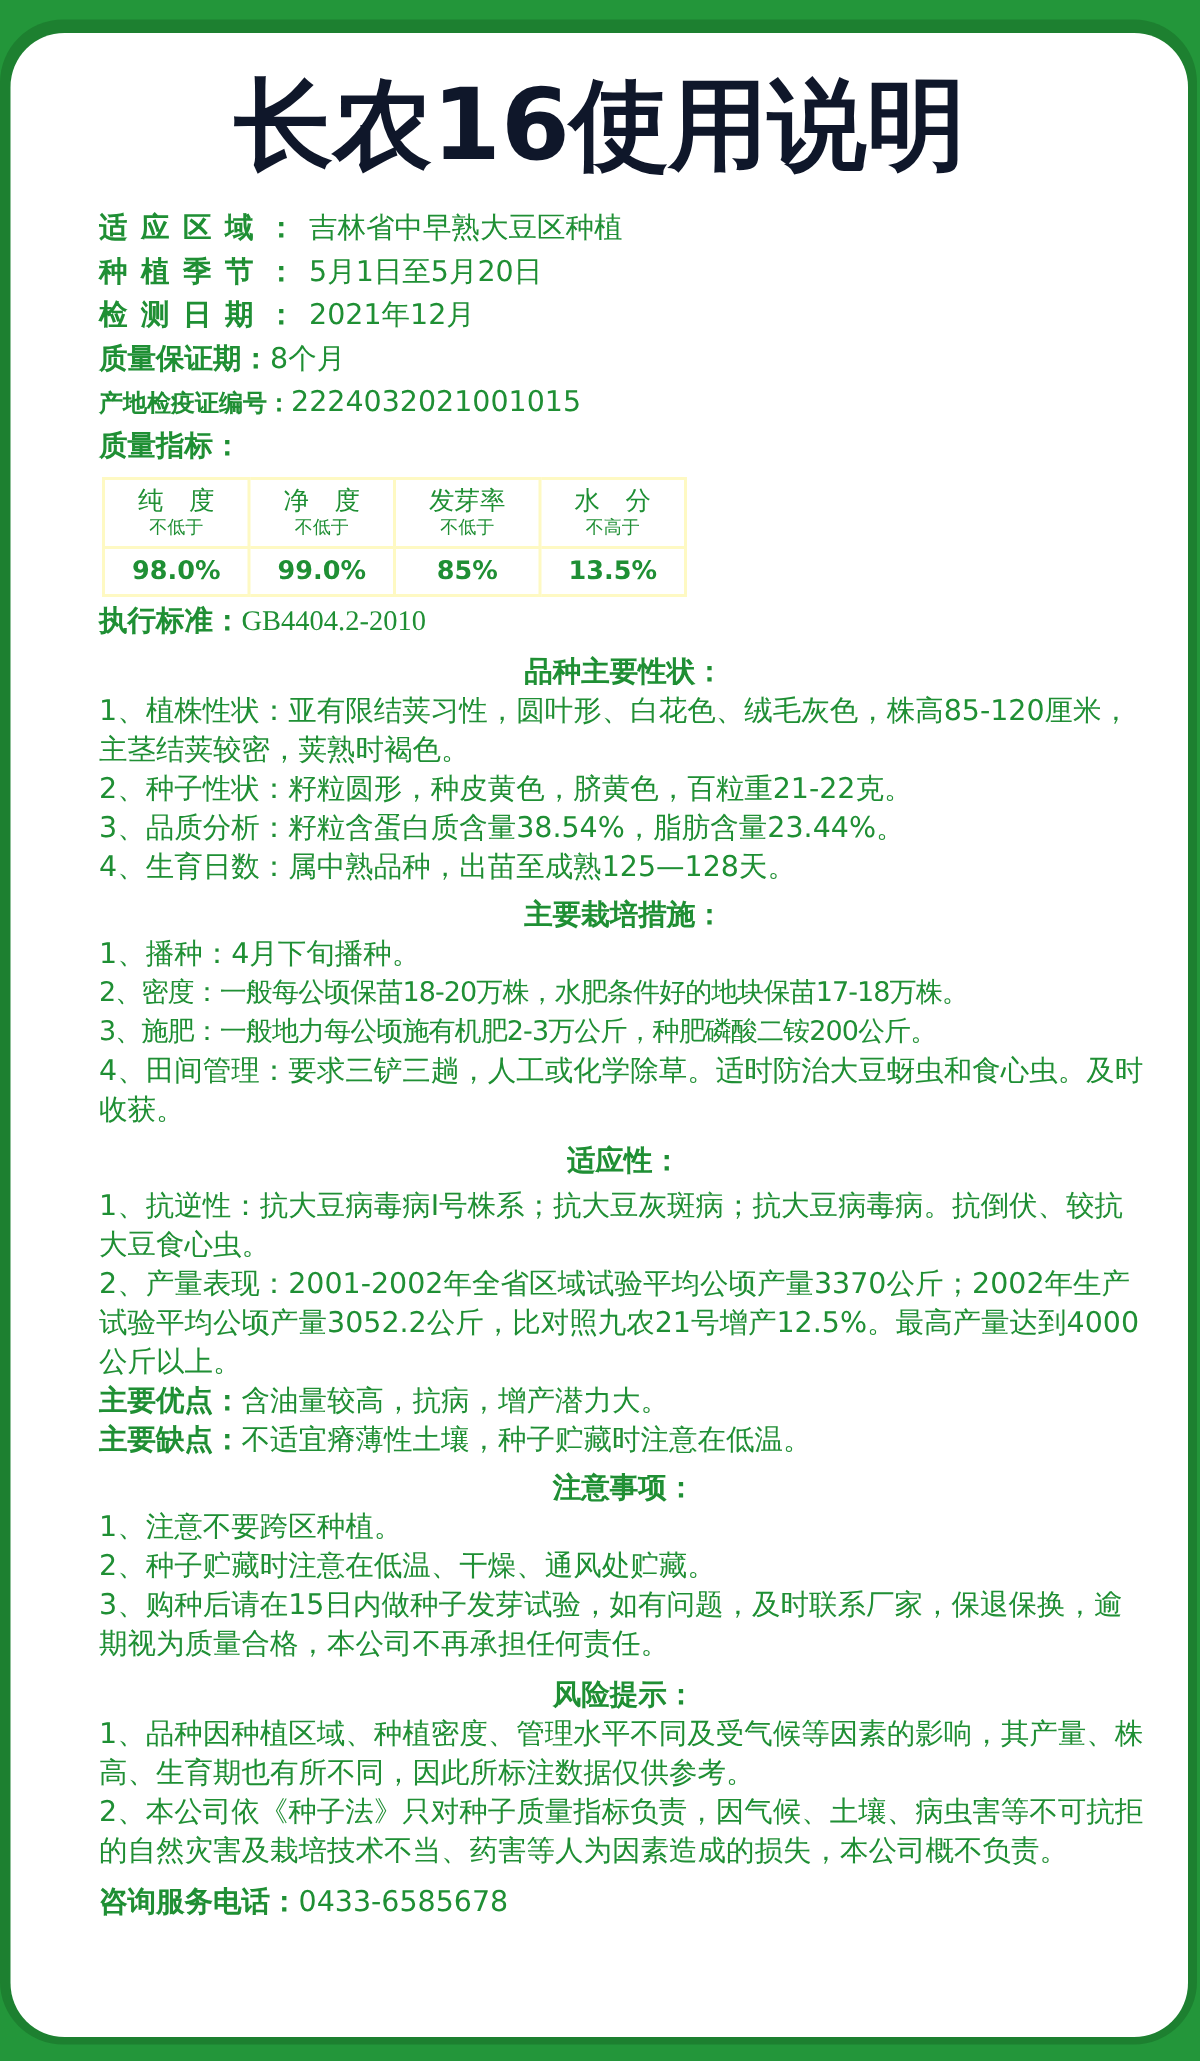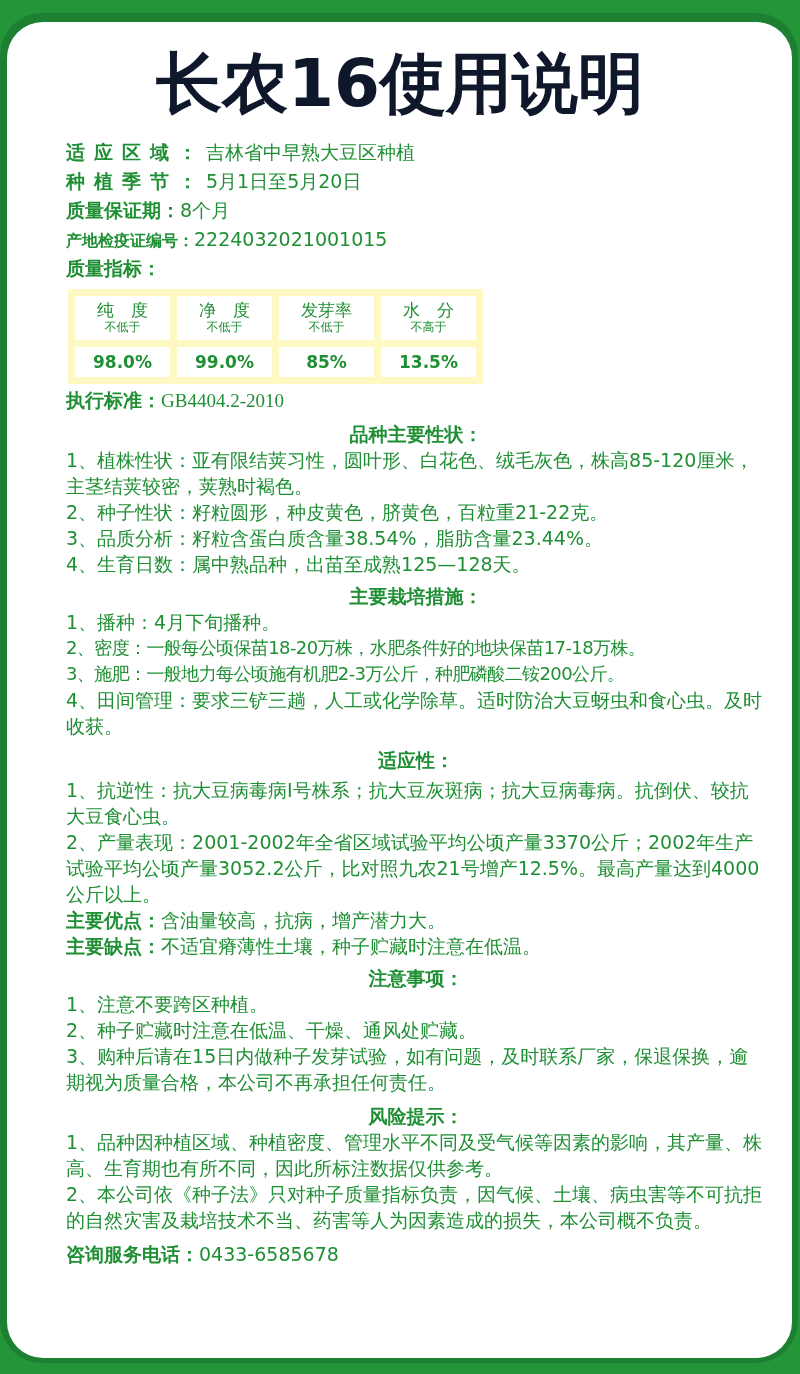--- a/index.html
+++ b/index.html
@@ -29,21 +29,21 @@
   .kv .k.spaced { letter-spacing: 9px; }
   .kv .k.narrow { font-size: 16px; letter-spacing: 0; }
   .kv .v { font-size: 19px; }
   .h { font-weight: bold; font-size: 19px; line-height: 26px; margin: 0; text-align: center; }
   .p { font-size: 19px; line-height: 26px; margin: 0; white-space: normal; }
   .p.tight { font-size: 18px; letter-spacing: -0.6px; }
   table.q {
     border-collapse: collapse; margin: 6px 0 0 2px; color: #1f8f34;
   }
   table.q td {
-    border: 7px solid #fef9c3; text-align: center; padding: 0;
+    border: 2px solid #fef9c3; text-align: center; padding: 0;
   }
   table.q td.hd { width: 95px; height: 44px; vertical-align: middle; }
   table.q td.hd .l1 { font-size: 17px; line-height: 19px; display: block; }
   table.q td.hd .l2 { font-size: 12px; line-height: 15px; display: block; }
   table.q td.val { height: 30px; font-weight: bold; font-size: 17px; }
   .gap-s { height: 6px; }
   .gap-m { height: 8px; }
   .phone { font-size: 19px; line-height: 26px; }
   .phone .k { font-weight: bold; }
 </style>
@@ -55,20 +55,23 @@
 
 <div class="title">长农16使用说明</div>
 
 <div class="content">
 
   <div class="kv">
     <span class="k spaced">适应区域：</span><span class="v">吉林省中早熟大豆区种植</span>
   </div>
   <div class="kv">
     <span class="k spaced">种植季节：</span><span class="v">5月1日至5月20日</span>
+  </div>
+  <div class="kv">
+    <span class="k spaced">检测日期：</span><span class="v">2021年12月</span>
   </div>
   <div class="kv">
     <span class="k">质量保证期：</span><span class="v">8个月</span>
   </div>
   <div class="kv">
     <span class="k narrow">产地检疫证编号：</span><span class="v">2224032021001015</span>
   </div>
 
   <div class="kv">
     <span class="k">质量指标：</span>

